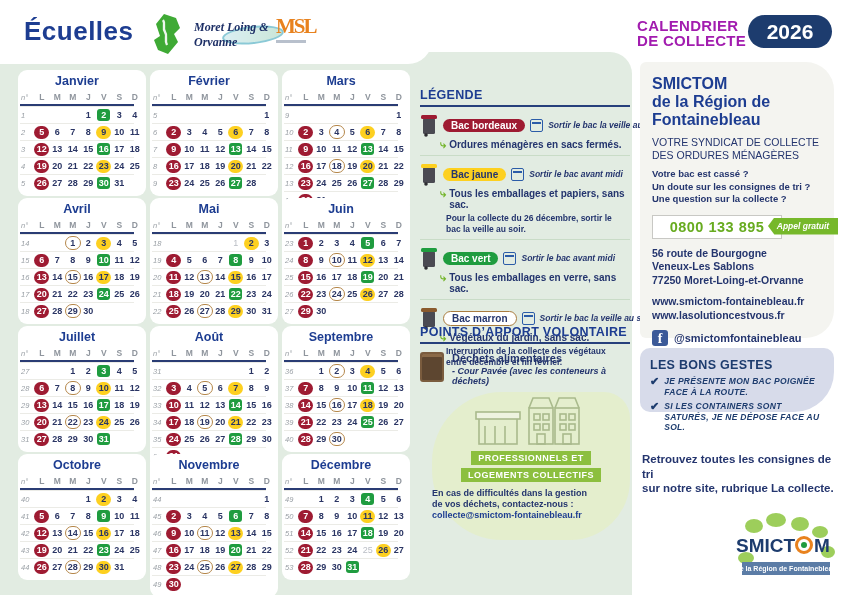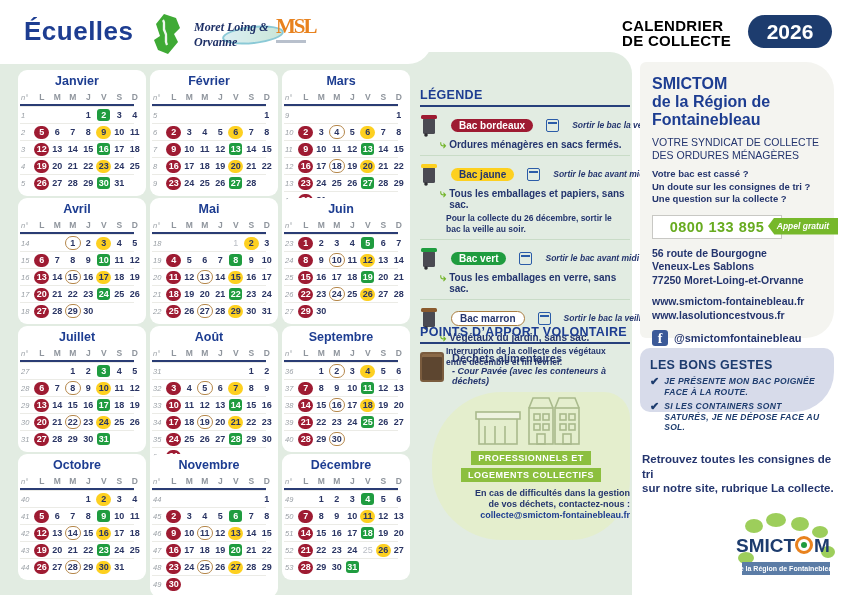--- a/index.html
+++ b/index.html
@@ -37,21 +37,21 @@
   .d-j{background:#fdd020;color:#2a3564;}
   .d-v{background:#1f9c3f;color:#ffffff;border-radius:3px;width:13px;height:12px;}
   .d-m{background:#ffffff;border:1.5px solid #b5874a;color:#2a3564;width:14px;height:12px;}
   .d-g{color:#b9bdc4;font-weight:400;}
   
   .legend{position:absolute;left:420px;top:88px;width:210px;}
   .sec-title{font-size:12.5px;font-weight:800;color:#1d3d91;letter-spacing:.3px;
      border-bottom:2px solid #27407c;padding-bottom:3px;}
   .litem{padding:6px 0 5px 0;position:relative;}
   .litem.sep{border-top:1px solid #c9dcc7;}
-  .lrow{display:flex;align-items:center;gap:13px;}
+  .lrow{display:flex;align-items:center;gap:5px;}
   .bin{flex:0 0 18px;}
   .pill{font-size:10px;font-weight:800;padding:1px 8px;border-radius:9px;white-space:nowrap;}
   .p-bordeaux{background:#9e1b32;color:#fff;}
   .p-jaune{background:#fdd020;color:#24356e;}
   .p-vert{background:#1f9c3f;color:#fff;}
   .p-marron{background:#fff;color:#24356e;border:1.5px solid #a97c3f;}
   .cal-ic{width:11px;height:11px;border:1.5px solid #2b5ca8;border-radius:2px;position:relative;flex:0 0 11px;}
   .cal-ic:before{content:"";position:absolute;left:1px;right:1px;top:2px;height:2px;background:#2b5ca8;}
   .timing{font-size:8.5px;font-style:italic;font-weight:700;color:#24356e;white-space:nowrap;}
   .ldesc{display:flex;gap:3px;margin:2px 0 0 20px;font-size:10px;font-weight:800;color:#24356e;line-height:11px;}
@@ -63,25 +63,25 @@
   .a-ic{width:20px;height:26px;background:#5d4630;border:2px solid #7a5c3e;border-radius:3px;flex:0 0 20px;
         box-shadow:inset 0 3px 0 #8a6a48;}
   .a-title{font-size:11px;font-weight:800;color:#24356e;}
   .a-detail{font-size:9px;font-style:italic;font-weight:700;color:#24356e;margin-top:2px;}
   
   .blob{position:absolute;left:432px;top:392px;width:198px;height:148px;background:#e4eecd;
         border-radius:70px 26px 60px 70px;}
   .blob svg{display:block;margin:4px auto 0 auto;}
   .chip{display:block;width:max-content;margin:3px auto 0 auto;background:#8cbf3f;color:#ffffff;
         font-size:9px;font-weight:800;letter-spacing:.5px;padding:2px 7px;}
-  .contact{margin-top:6px;text-align:right;font-size:9px;font-weight:700;color:#24356e;line-height:11px;}
+  .contact{margin-top:6px;text-align:left;font-size:9px;font-weight:700;color:#24356e;line-height:11px;}
   .contact .mail{color:#1d3d91;}
   
-  .banner{position:absolute;left:622px;top:18px;font-size:15px;line-height:15px;font-weight:800;
-          color:#000000;letter-spacing:.3px;}
+  .banner{position:absolute;left:637px;top:18px;font-size:15px;line-height:15px;font-weight:800;
+          color:#a21caf;letter-spacing:.3px;}
   .year-pill{position:absolute;left:748px;top:15px;width:84px;height:33px;background:#1d3c6e;color:#ffffff;
           border-radius:18px;display:flex;align-items:center;justify-content:center;
           font-size:21px;font-weight:800;}
   .side-card{position:absolute;left:640px;top:62px;width:194px;height:276px;background:#f4f4f0;
           border-radius:6px 28px 28px 6px;box-sizing:border-box;padding:13px 12px;}
   .org{font-size:16px;line-height:18px;font-weight:800;color:#1d3d91;}
   .subt{margin-top:7px;font-size:10.5px;line-height:12.5px;font-weight:400;color:#24356e;}
   .quest{margin-top:7px;font-size:9.5px;line-height:12.5px;font-weight:700;color:#24356e;}
   .phone-row{position:relative;margin-top:9px;height:24px;}
   .phone-box{position:absolute;left:0;top:0;width:128px;height:22px;background:#ffffff;border:1px solid #c8c8c4;

